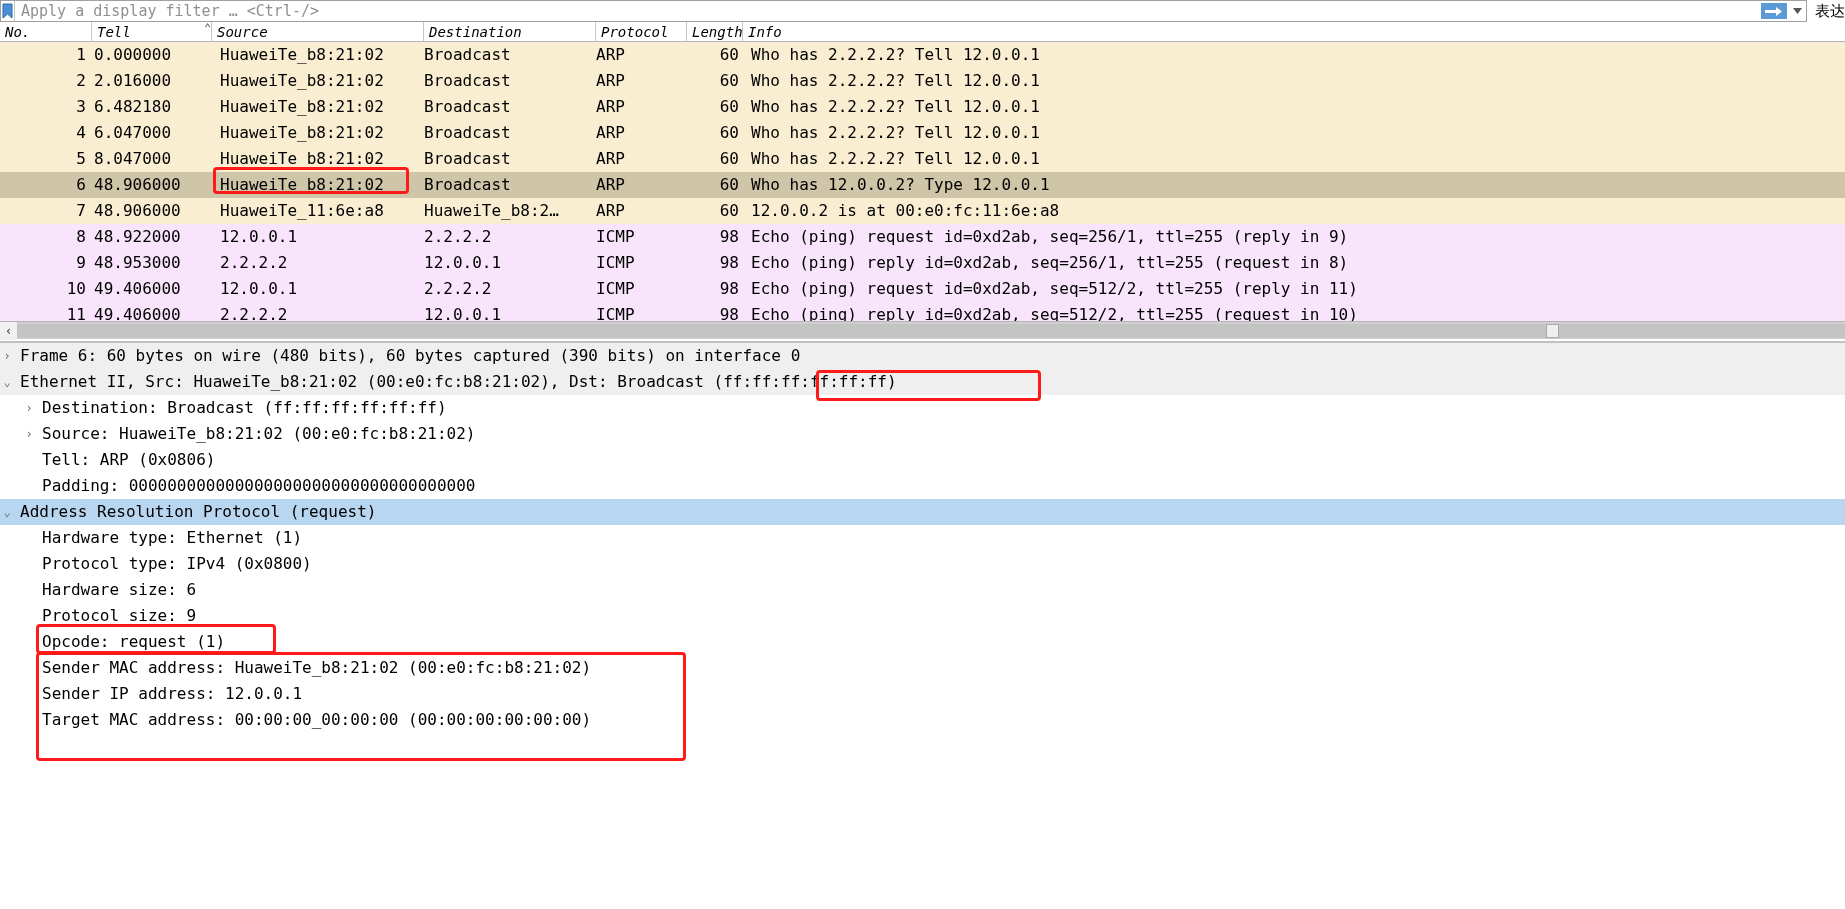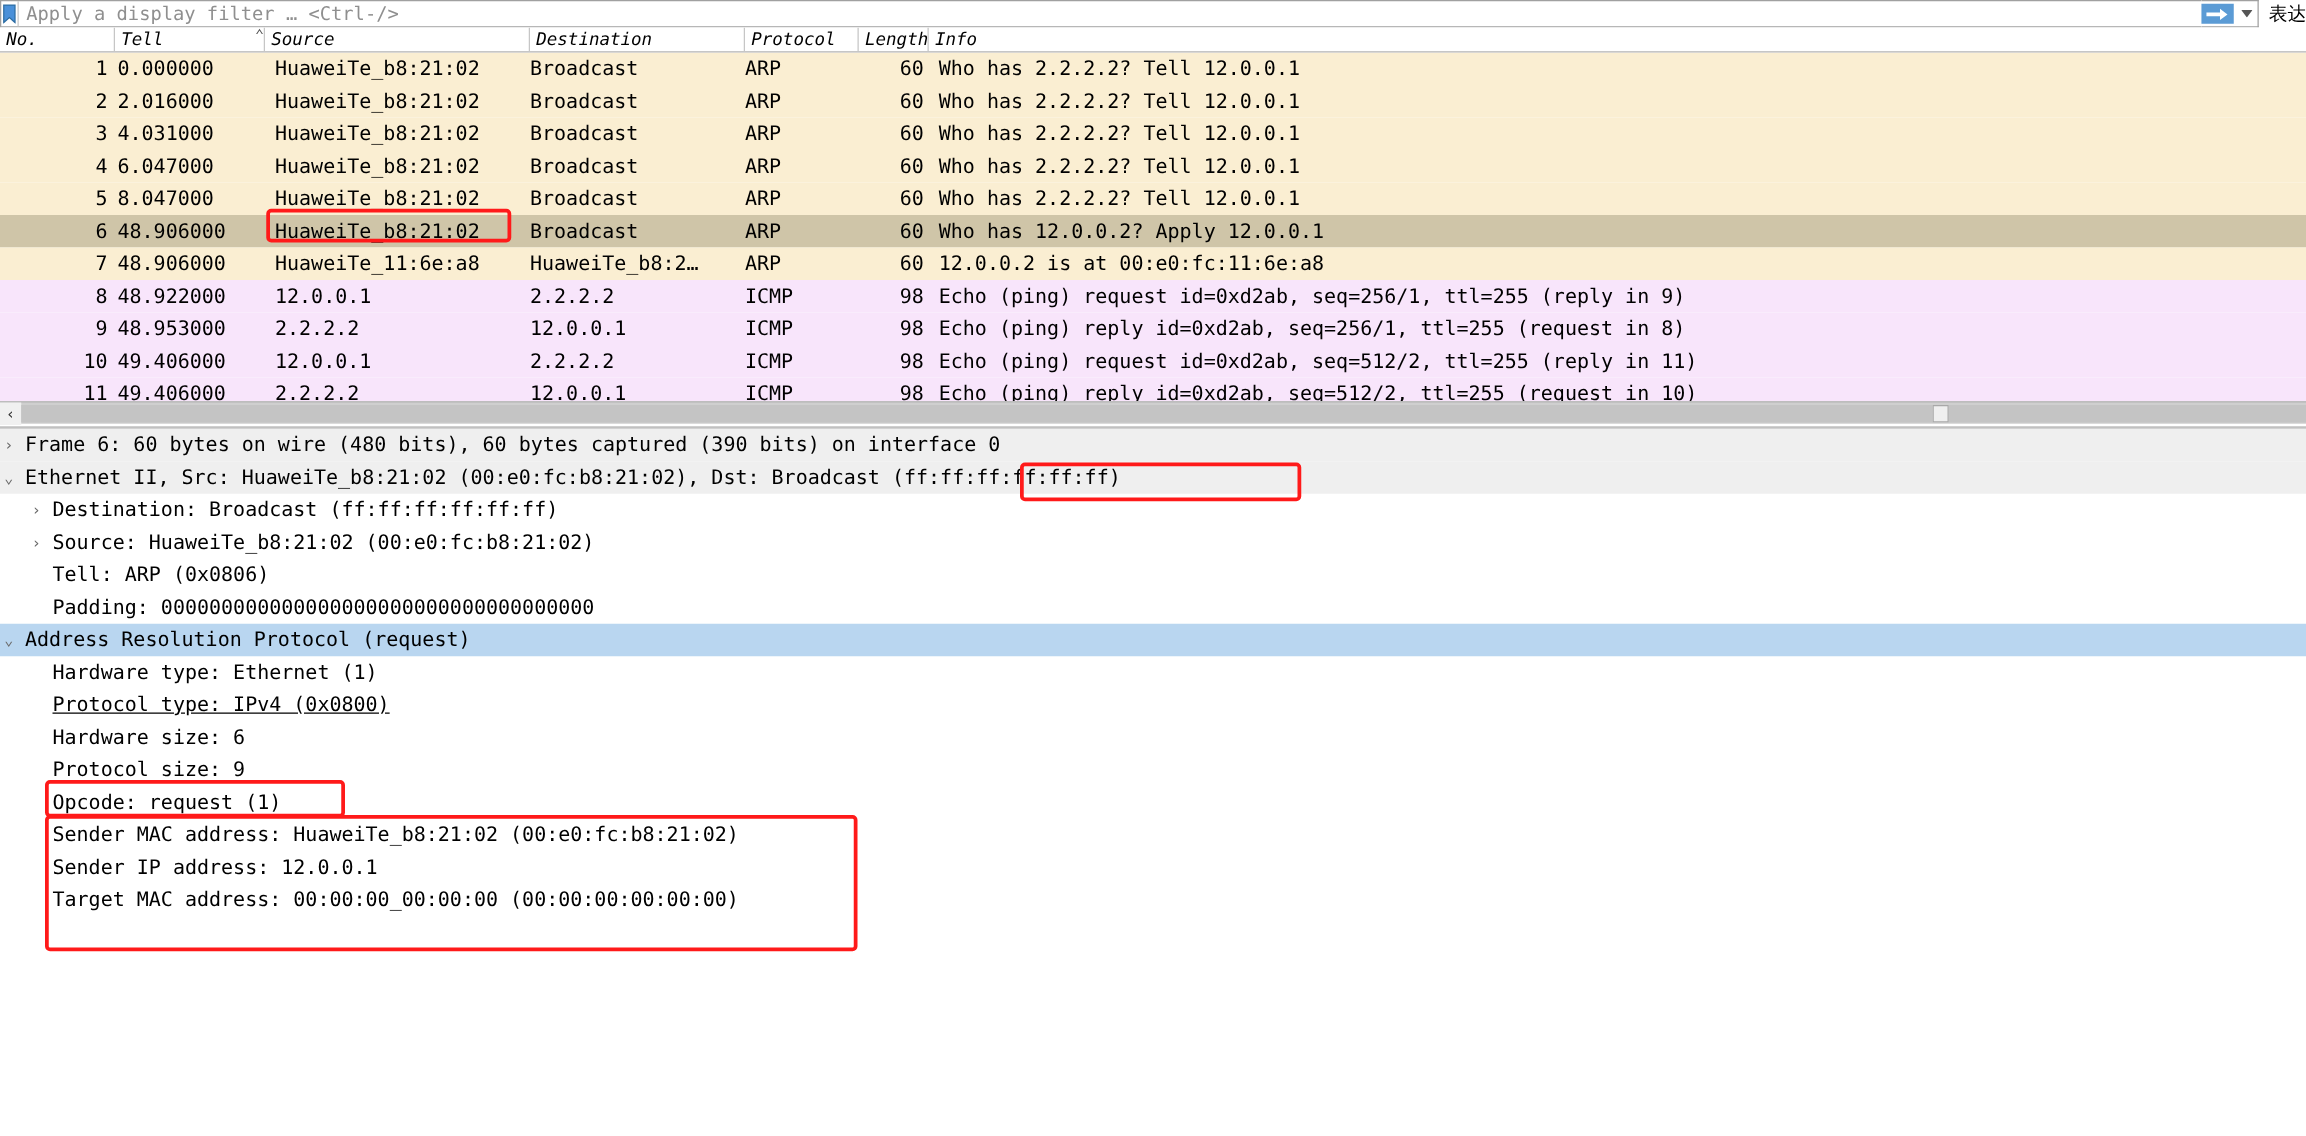--- a/index.html
+++ b/index.html
@@ -244,21 +244,21 @@
         <div class="c-no">2</div>
         <div class="c-time">2.016000</div>
         <div class="c-src">HuaweiTe_b8:21:02</div>
         <div class="c-dst">Broadcast</div>
         <div class="c-proto">ARP</div>
         <div class="c-len">60</div>
         <div class="c-info">Who has 2.2.2.2? Tell 12.0.0.1</div>
       </div>
       <div class="prow arp">
         <div class="c-no">3</div>
-        <div class="c-time">4.031000</div>
+        <div class="c-time">6.482180</div>
         <div class="c-src">HuaweiTe_b8:21:02</div>
         <div class="c-dst">Broadcast</div>
         <div class="c-proto">ARP</div>
         <div class="c-len">60</div>
         <div class="c-info">Who has 2.2.2.2? Tell 12.0.0.1</div>
       </div>
       <div class="prow arp">
         <div class="c-no">4</div>
         <div class="c-time">6.047000</div>
         <div class="c-src">HuaweiTe_b8:21:02</div>
@@ -276,21 +276,21 @@
         <div class="c-len">60</div>
         <div class="c-info">Who has 2.2.2.2? Tell 12.0.0.1</div>
       </div>
       <div class="prow selected">
         <div class="c-no">6</div>
         <div class="c-time">48.906000</div>
         <div class="c-src">HuaweiTe_b8:21:02</div>
         <div class="c-dst">Broadcast</div>
         <div class="c-proto">ARP</div>
         <div class="c-len">60</div>
-        <div class="c-info">Who has 12.0.0.2? Apply 12.0.0.1</div>
+        <div class="c-info">Who has 12.0.0.2? Type 12.0.0.1</div>
       </div>
       <div class="prow arp">
         <div class="c-no">7</div>
         <div class="c-time">48.906000</div>
         <div class="c-src">HuaweiTe_11:6e:a8</div>
         <div class="c-dst">HuaweiTe_b8:2…</div>
         <div class="c-proto">ARP</div>
         <div class="c-len">60</div>
         <div class="c-info">12.0.0.2 is at 00:e0:fc:11:6e:a8</div>
       </div>
@@ -369,21 +369,21 @@
       <div class="drow sel">
         <span class="twisty" style="margin-left: 0px;">⌄</span>
         <span class="dtext" style="padding-left: 6px;">Address Resolution Protocol (request)</span>
       </div>
       <div class="drow">
         <span class="twisty none" style="margin-left: 22px;">&nbsp;</span>
         <span class="dtext" style="padding-left: 6px;">Hardware type: Ethernet (1)</span>
       </div>
       <div class="drow">
         <span class="twisty none" style="margin-left: 22px;">&nbsp;</span>
-        <span class="dtext" style="padding-left: 6px; text-decoration: underline;">Protocol type: IPv4 (0x0800)</span>
+        <span class="dtext" style="padding-left: 6px;">Protocol type: IPv4 (0x0800)</span>
       </div>
       <div class="drow">
         <span class="twisty none" style="margin-left: 22px;">&nbsp;</span>
         <span class="dtext" style="padding-left: 6px;">Hardware size: 6</span>
       </div>
       <div class="drow">
         <span class="twisty none" style="margin-left: 22px;">&nbsp;</span>
         <span class="dtext" style="padding-left: 6px;">Protocol size: 9</span>
       </div>
       <div class="drow">

